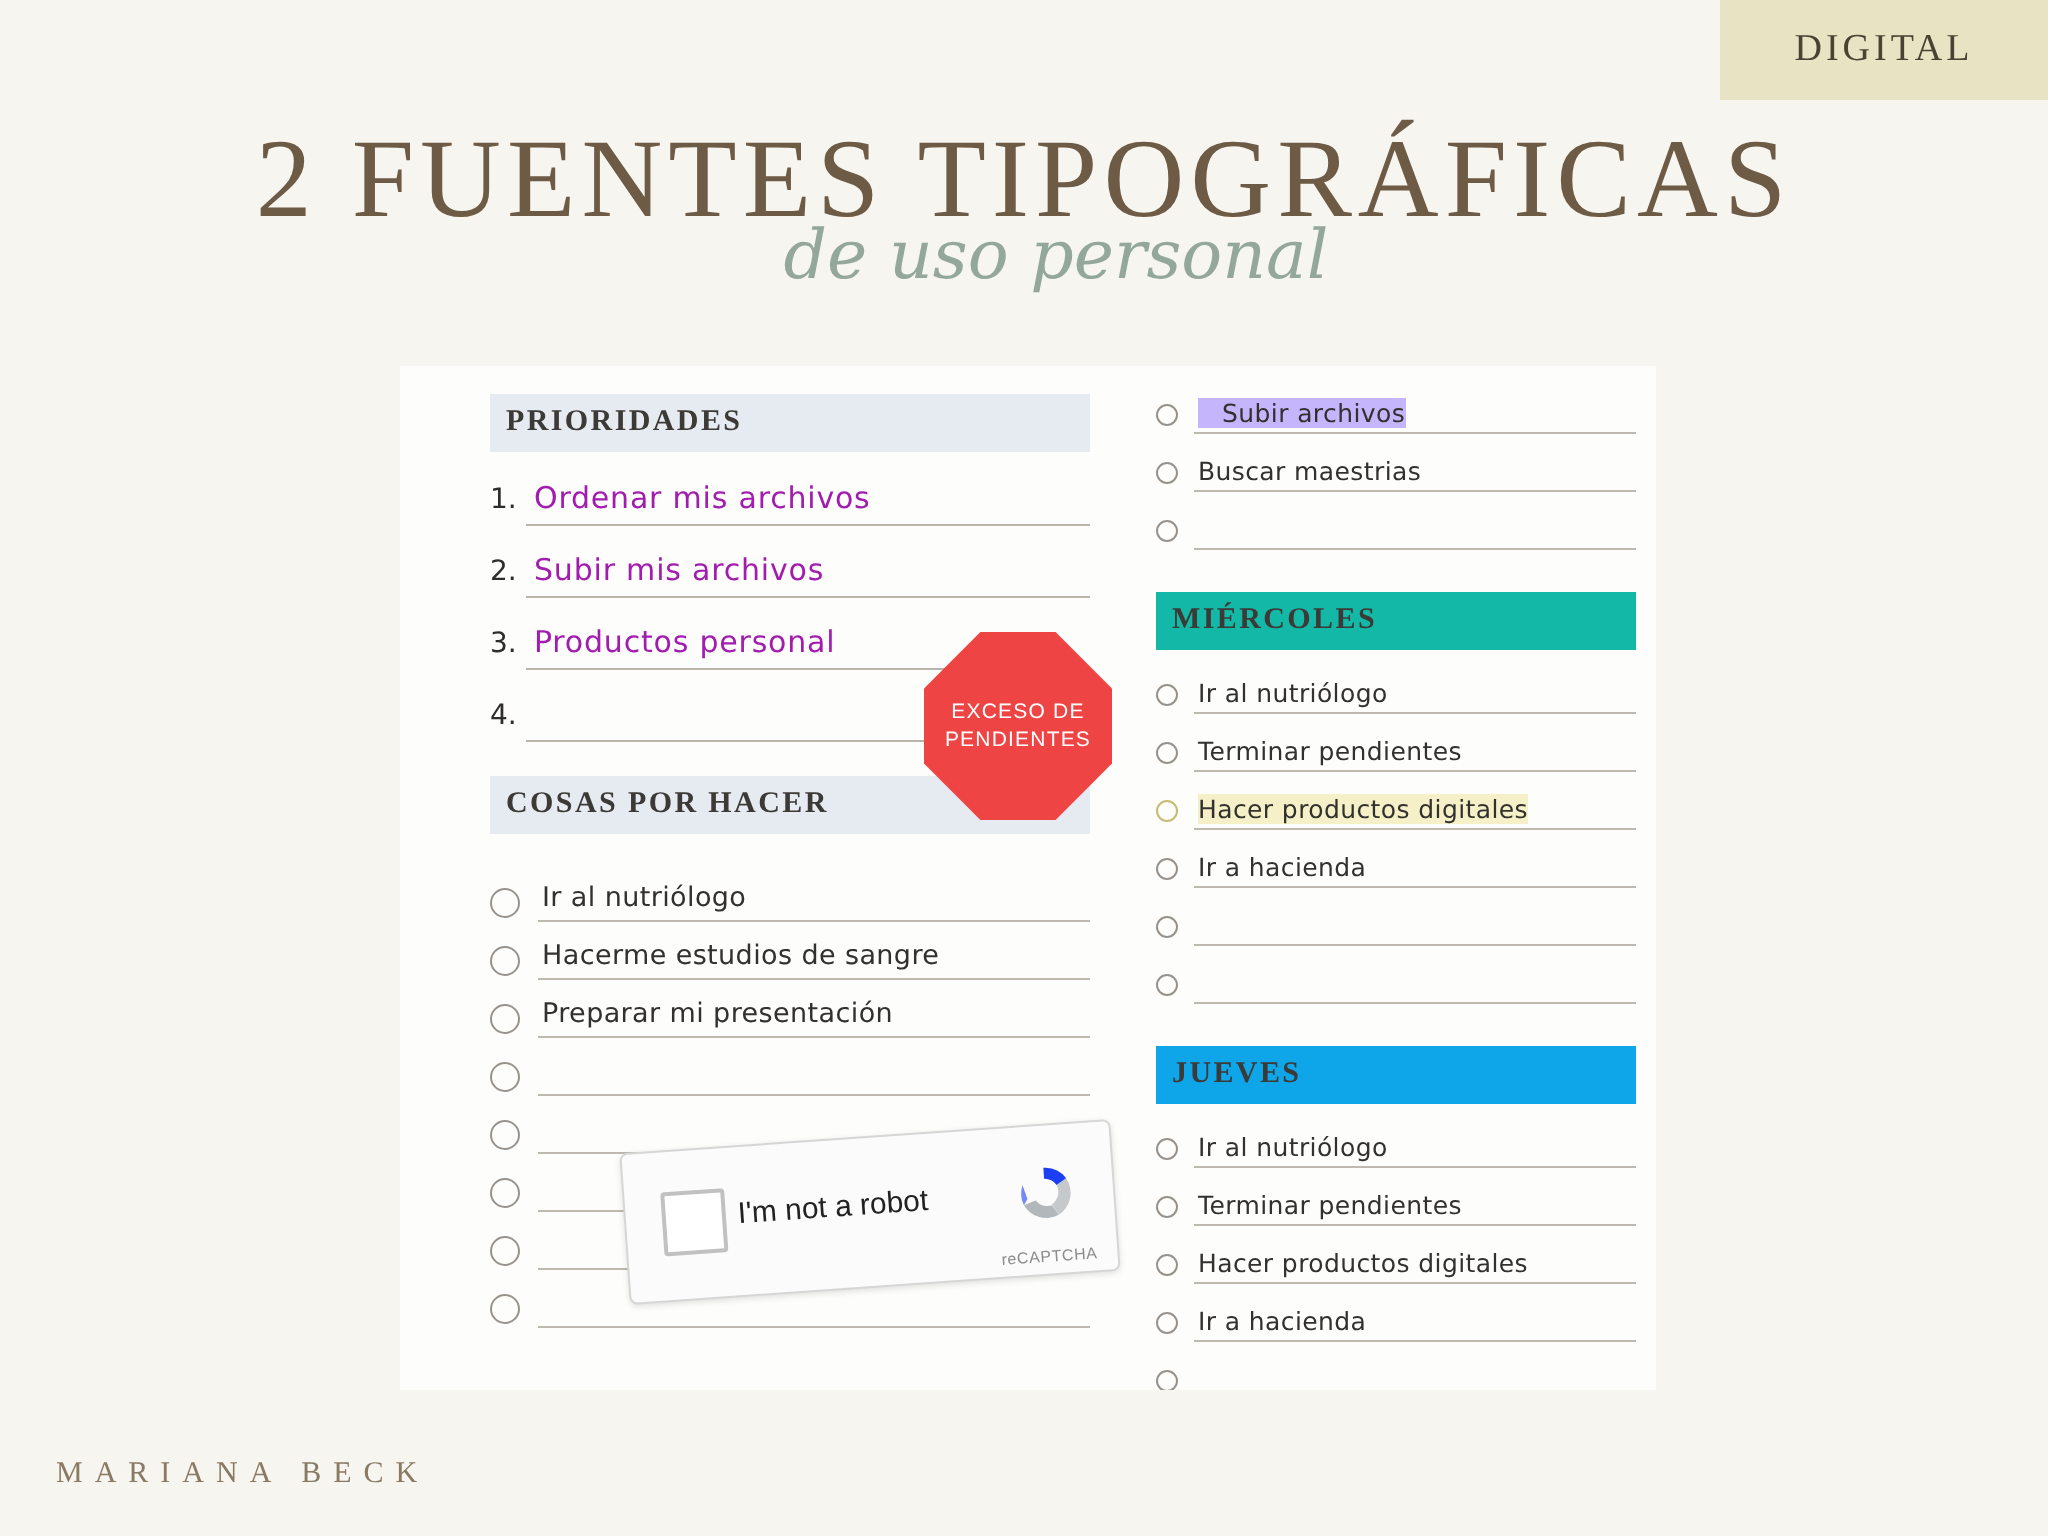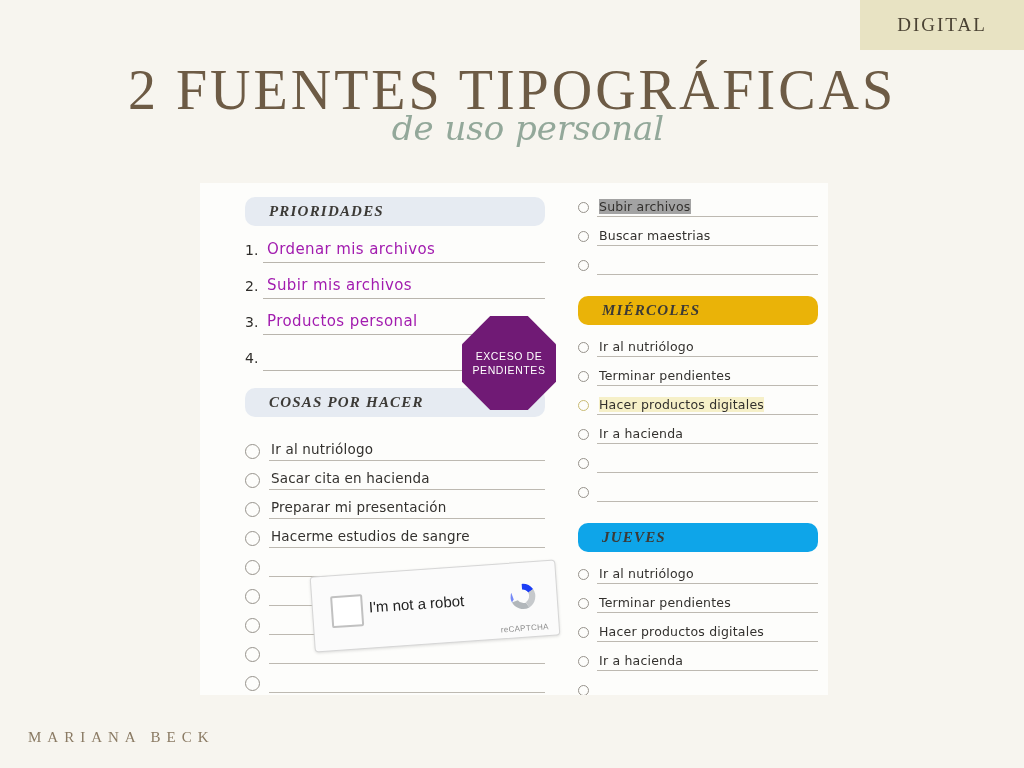--- a/index.html
+++ b/index.html
@@ -90,31 +90,29 @@
   .col-right {
     position: absolute;
     left: 378px;
     top: 4px;
     width: 240px;
   }
 
   
   .sec-head {
     font-family: "Liberation Serif", serif;
-    font-style: italic;
     font-weight: bold;
     font-size: 15px;
     letter-spacing: 1.2px;
     color: #3c3a36;
-    padding: 6px 8px 6px 24px;
+    padding: 6px 8px 6px 8px;
     box-sizing: border-box;
-    border-radius: 10px;
   }
   .sec-head.blue   { background: #e6ebf2; }
-  .sec-head.cream  { background: #eab308; }
+  .sec-head.cream  { background: #14b8a6; }
   .sec-head.cream2 { background: #0ea5e9; }
 
   
   .num-row {
     position: relative;
     height: 36px;
   }
   .num-row .num {
     position: absolute;
     left: 0;
@@ -180,31 +178,31 @@
     font-size: 13.5px;
     color: #33312e;
     letter-spacing: .2px;
   }
   .chk-row.small .txt {
     left: 21px;
     top: 2px;
     font-size: 12.5px;
   }
   .hl-yellow .txt { background: #f6f0c8; }
-  .hl-blue .txt { background: #a3a3a3; }
+  .hl-blue .txt { background: #c4b5fd; padding-left: 12px; }
   .hl-yellow .circle { border-color: #c9bb74; }
 
   
   .stamp {
     position: absolute;
     left: 462px;
     top: 316px;
     width: 94px;
     height: 94px;
-    background: #701a75;
+    background: #ef4444;
     color: #fff;
     clip-path: polygon(30% 0%, 70% 0%, 100% 30%, 100% 70%, 70% 100%, 30% 100%, 0% 70%, 0% 30%);
     display: flex;
     flex-direction: column;
     align-items: center;
     justify-content: center;
     text-align: center;
     font-family: "Liberation Sans", sans-serif;
     font-size: 10.5px;
     letter-spacing: .6px;
@@ -303,31 +301,26 @@
 
     <div style="height:22px"></div>
 
     <div class="chk-row">
       <span class="circle"></span>
       <span class="txt">Ir al nutriólogo</span>
       <span class="line"></span>
     </div>
     <div class="chk-row">
       <span class="circle"></span>
-      <span class="txt">Sacar cita en hacienda</span>
+      <span class="txt">Hacerme estudios  de sangre</span>
       <span class="line"></span>
     </div>
     <div class="chk-row">
       <span class="circle"></span>
       <span class="txt">Preparar mi presentación</span>
-      <span class="line"></span>
-    </div>
-    <div class="chk-row">
-      <span class="circle"></span>
-      <span class="txt">Hacerme estudios  de sangre</span>
       <span class="line"></span>
     </div>
     <div class="chk-row">
       <span class="circle"></span>
       <span class="txt"></span>
       <span class="line"></span>
     </div>
     <div class="chk-row">
       <span class="circle"></span>
       <span class="txt"></span>

